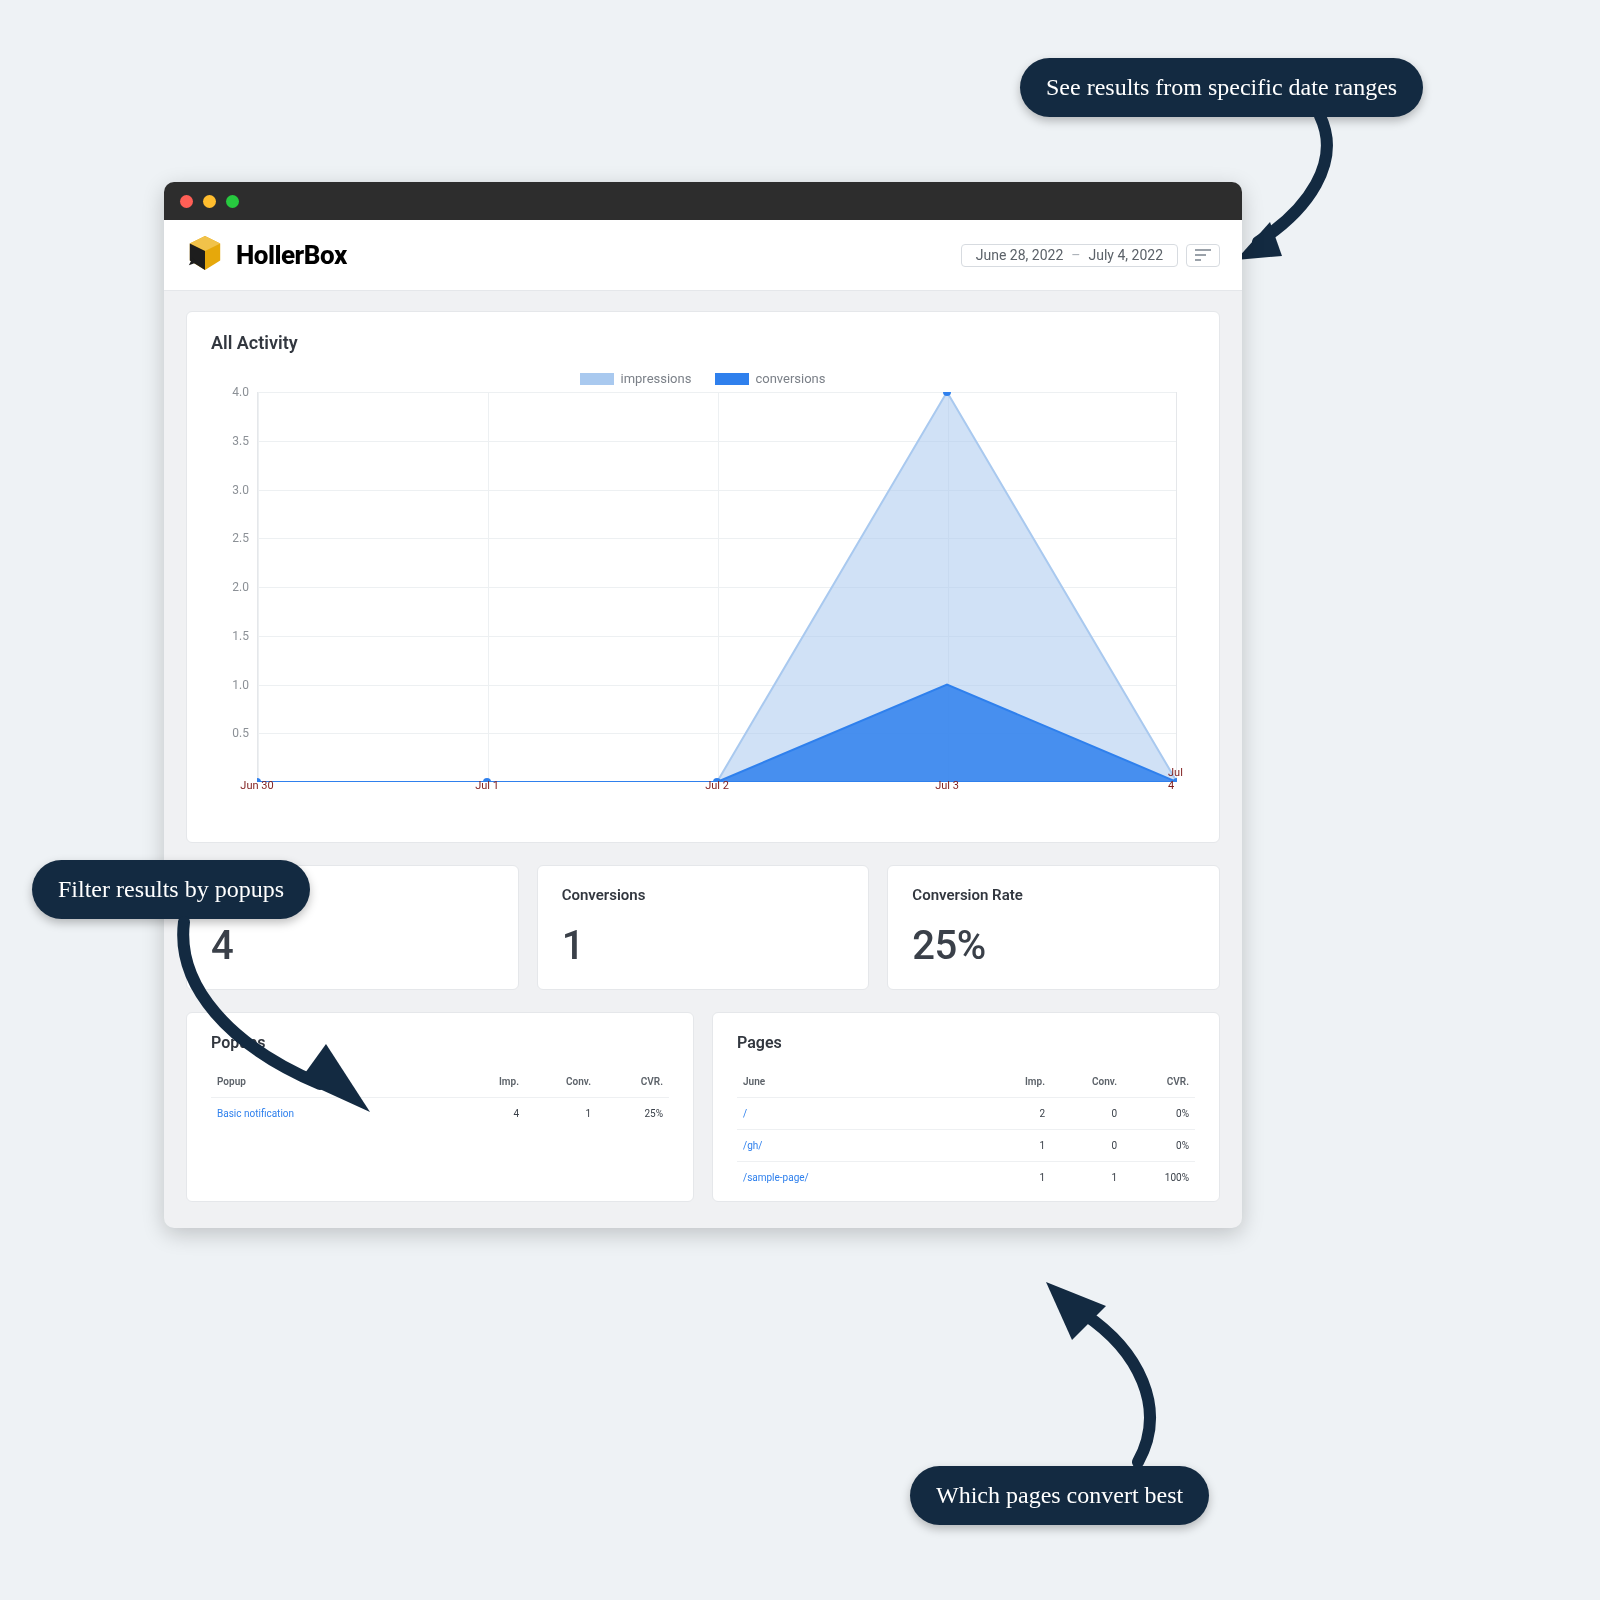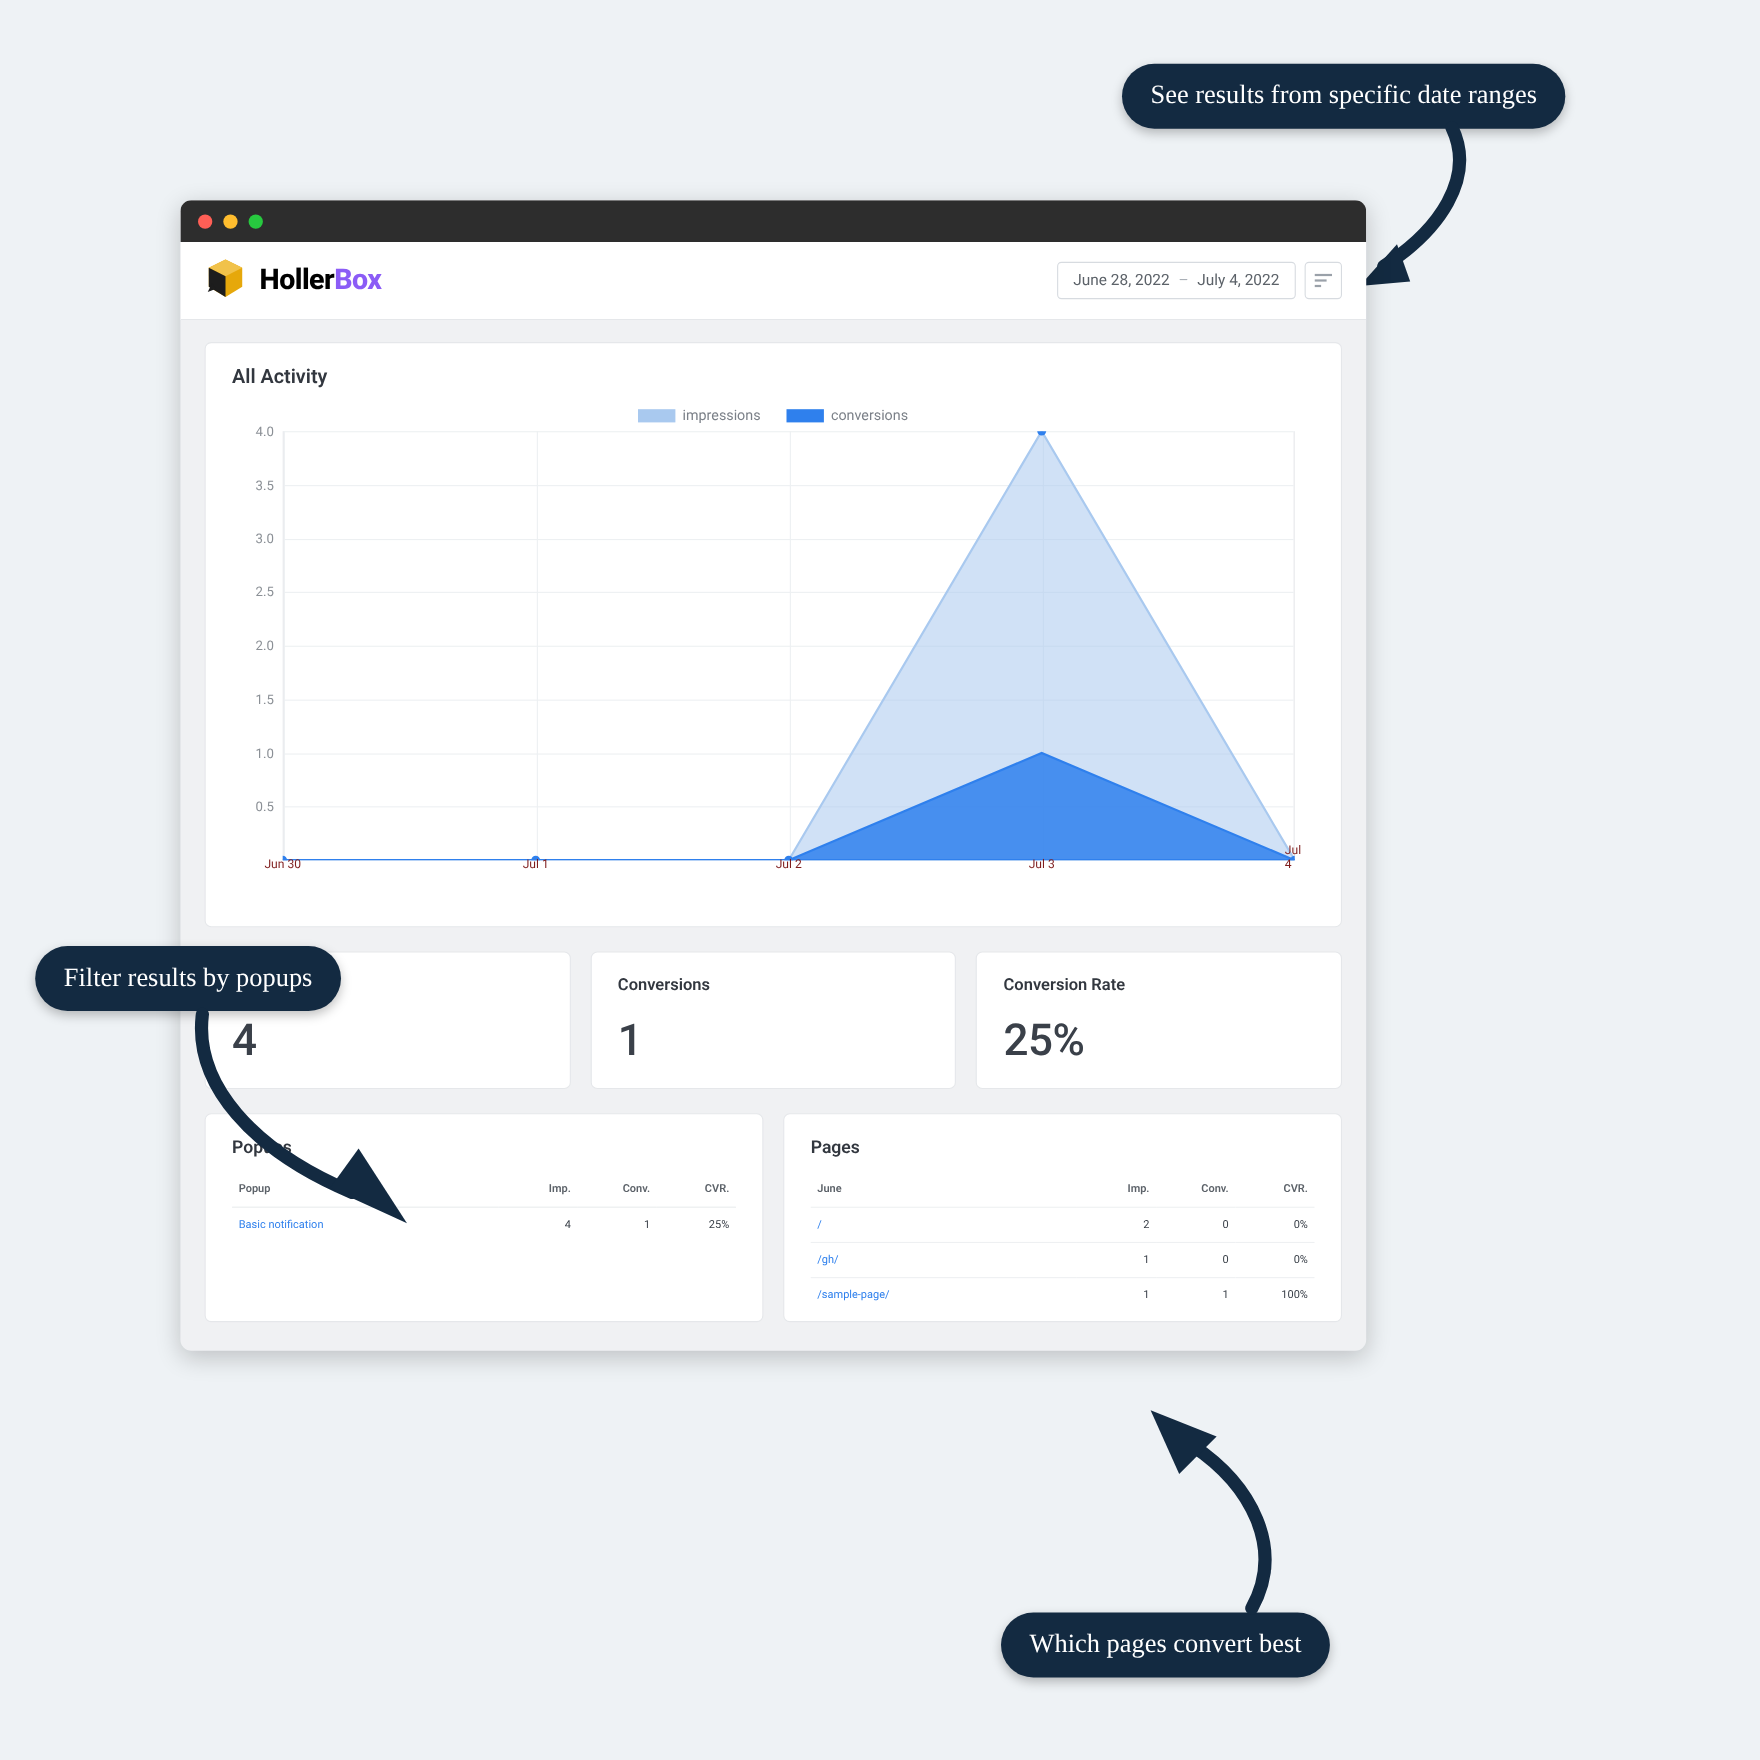--- a/index.html
+++ b/index.html
@@ -40,28 +40,28 @@
   .topbar {
     background:#fff;
     border-bottom:1px solid #e5e7ea;
     padding:14px 22px;
     display:flex;
     align-items:center;
     justify-content:space-between;
   }
   .brand { display:flex; align-items:center; gap:12px; }
   .brand-text { font-size:26px; font-weight:800; letter-spacing:-.5px; }
-  .brand-text .b2 { color:#8b5cf6; }
+  .brand-text .b2 { color:#000000; }
 
   .date-wrap { display:flex; gap:8px; }
   .date-range, .date-sort {
     border:1px solid #d7dbe0;
     background:#fff;
     border-radius:4px;
-    height:34px;
+    height:23px;
     display:flex;
     align-items:center;
     padding:0 14px;
     font-size:14px;
     color:#5c6269;
     cursor:pointer;
   }
   .date-range .sep { margin:0 8px; color:#aab0b7; }
   .date-sort { width:34px; padding:0; justify-content:center; }
 

